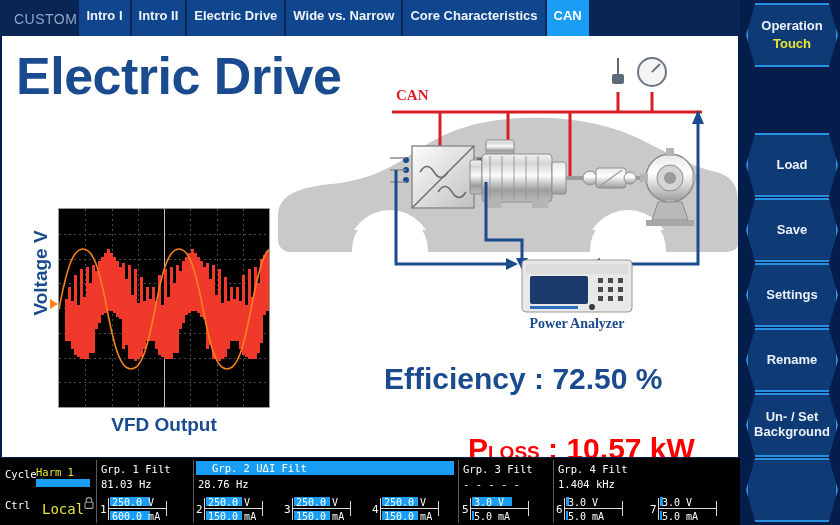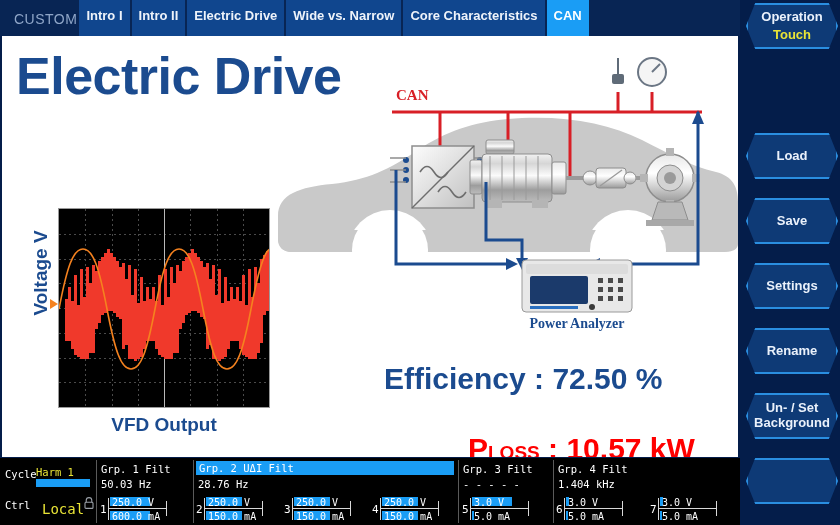--- a/index.html
+++ b/index.html
@@ -52,41 +52,41 @@
 
   
   #eff  { position:absolute; left:382px; top:326px; font-size:30px; font-weight:bold;
           color:#1b4b8f; white-space:nowrap; }
   #ploss{ position:absolute; left:422px; top:396px; font-size:30px; font-weight:bold;
           color:#ff0000; white-space:nowrap;margin-left:44px; }
   #ploss .sub { font-size:19px; vertical-align:baseline; }
 
   
   #sidebar { position:absolute; right:0; top:0; width:100px; height:525px; background:#041d4a; }
-  .skey { position:absolute; left:6px; width:92px; height:46px; }
+  .skey { position:absolute; left:6px; width:92px; height:64px; }
   .skey .hex { position:absolute; inset:0; background:#0e3a76;
                border:2px solid #2a8ee0;
                clip-path:polygon(10% 0,90% 0,100% 50%,90% 100%,10% 100%,0 50%); }
   .skey .lbl { position:absolute; inset:0; display:flex; flex-direction:column;
                align-items:center; justify-content:center; color:#eaf1fb;
                font-size:13px; font-weight:bold; text-align:center; line-height:1.15; }
   .skey .lbl .val { color:#e9e436; margin-top:3px; }
 
   
   #status { position:absolute; left:0; top:458px; width:740px; height:67px;
             background:#000000; color:#ffffff;
             font-family:"DejaVu Sans Mono", monospace; font-size:10px; }
   #status .sep { position:absolute; top:2px; bottom:2px; width:1px; background:#5a5a5a; }
 
   .stxt { position:absolute; white-space:nowrap; }
   .lbl-w  { color:#ffffff; }
   .lbl-y  { color:#e9e436; }
   .bluebar{ position:absolute; background:#1a9df5; }
   .grp-hdr{ position:absolute; color:#ffffff; font-size:10.5px; white-space:nowrap; }
-  .grp-hdr.hl { background:#1a9df5; color:#ffffff; padding:1px 3px; }
+  .grp-hdr.hl { background:#1a9df5; color:#ffffff; padding:1px 16px; }
   .grp-val{ position:absolute; color:#ffffff; font-size:10.5px; white-space:nowrap; }
 
   
   .ch { position:absolute; width:70px; height:26px; }
   .ch .num { position:absolute; left:0; top:7px; color:#ffffff; font-size:11px; }
   .ch .bracket{ position:absolute; left:8px; top:2px; width:1px; height:22px; background:#d8d8d8; }
   .ch .stem  { position:absolute; left:8px; top:12px; width:58px; height:1px; background:#d8d8d8; }
   .ch .end   { position:absolute; left:66px; top:5px; width:1px; height:15px; background:#d8d8d8; }
   .ch .bar-u { position:absolute; left:10px; top:1px; height:9px; background:#1a9df5; }
   .ch .bar-i { position:absolute; left:10px; top:15px; height:9px; background:#1a9df5; }
@@ -446,21 +446,21 @@
     <div class="stxt lbl-y" style="left:42px; top:43px; font-size:14px">Local</div>
     <svg id="lockicon" viewBox="0 0 10 12" style="left:84px; top:39px;">
       <path d="M2.2 5.2 V3.4 a2.8 2.8 0 0 1 5.6 0 V5.2" fill="none" stroke="#9aa0a8" stroke-width="1.1"></path>
       <rect x="1" y="5.2" width="8" height="6.2" rx="1" fill="none" stroke="#9aa0a8" stroke-width="1.1"></rect>
     </svg>
 
     <div class="grp-hdr" style="left:101px; top:5px">
       <span>Grp.  1</span>
       <span>Filt</span>
     </div>
-    <div class="grp-val" style="left:101px; top:20px">50.03   Hz</div>
+    <div class="grp-val" style="left:101px; top:20px">81.03   Hz</div>
 
     <div class="grp-hdr hl" style="left:196px; top:3px; width:258px">
       <span>Grp.  2</span>
       <span>UΔI  Filt</span>
     </div>
     <div class="grp-val" style="left:198px; top:20px">28.76   Hz</div>
 
     <div class="grp-hdr" style="left:463px; top:5px">
       <span>Grp.  3</span>
       <span>Filt</span>

